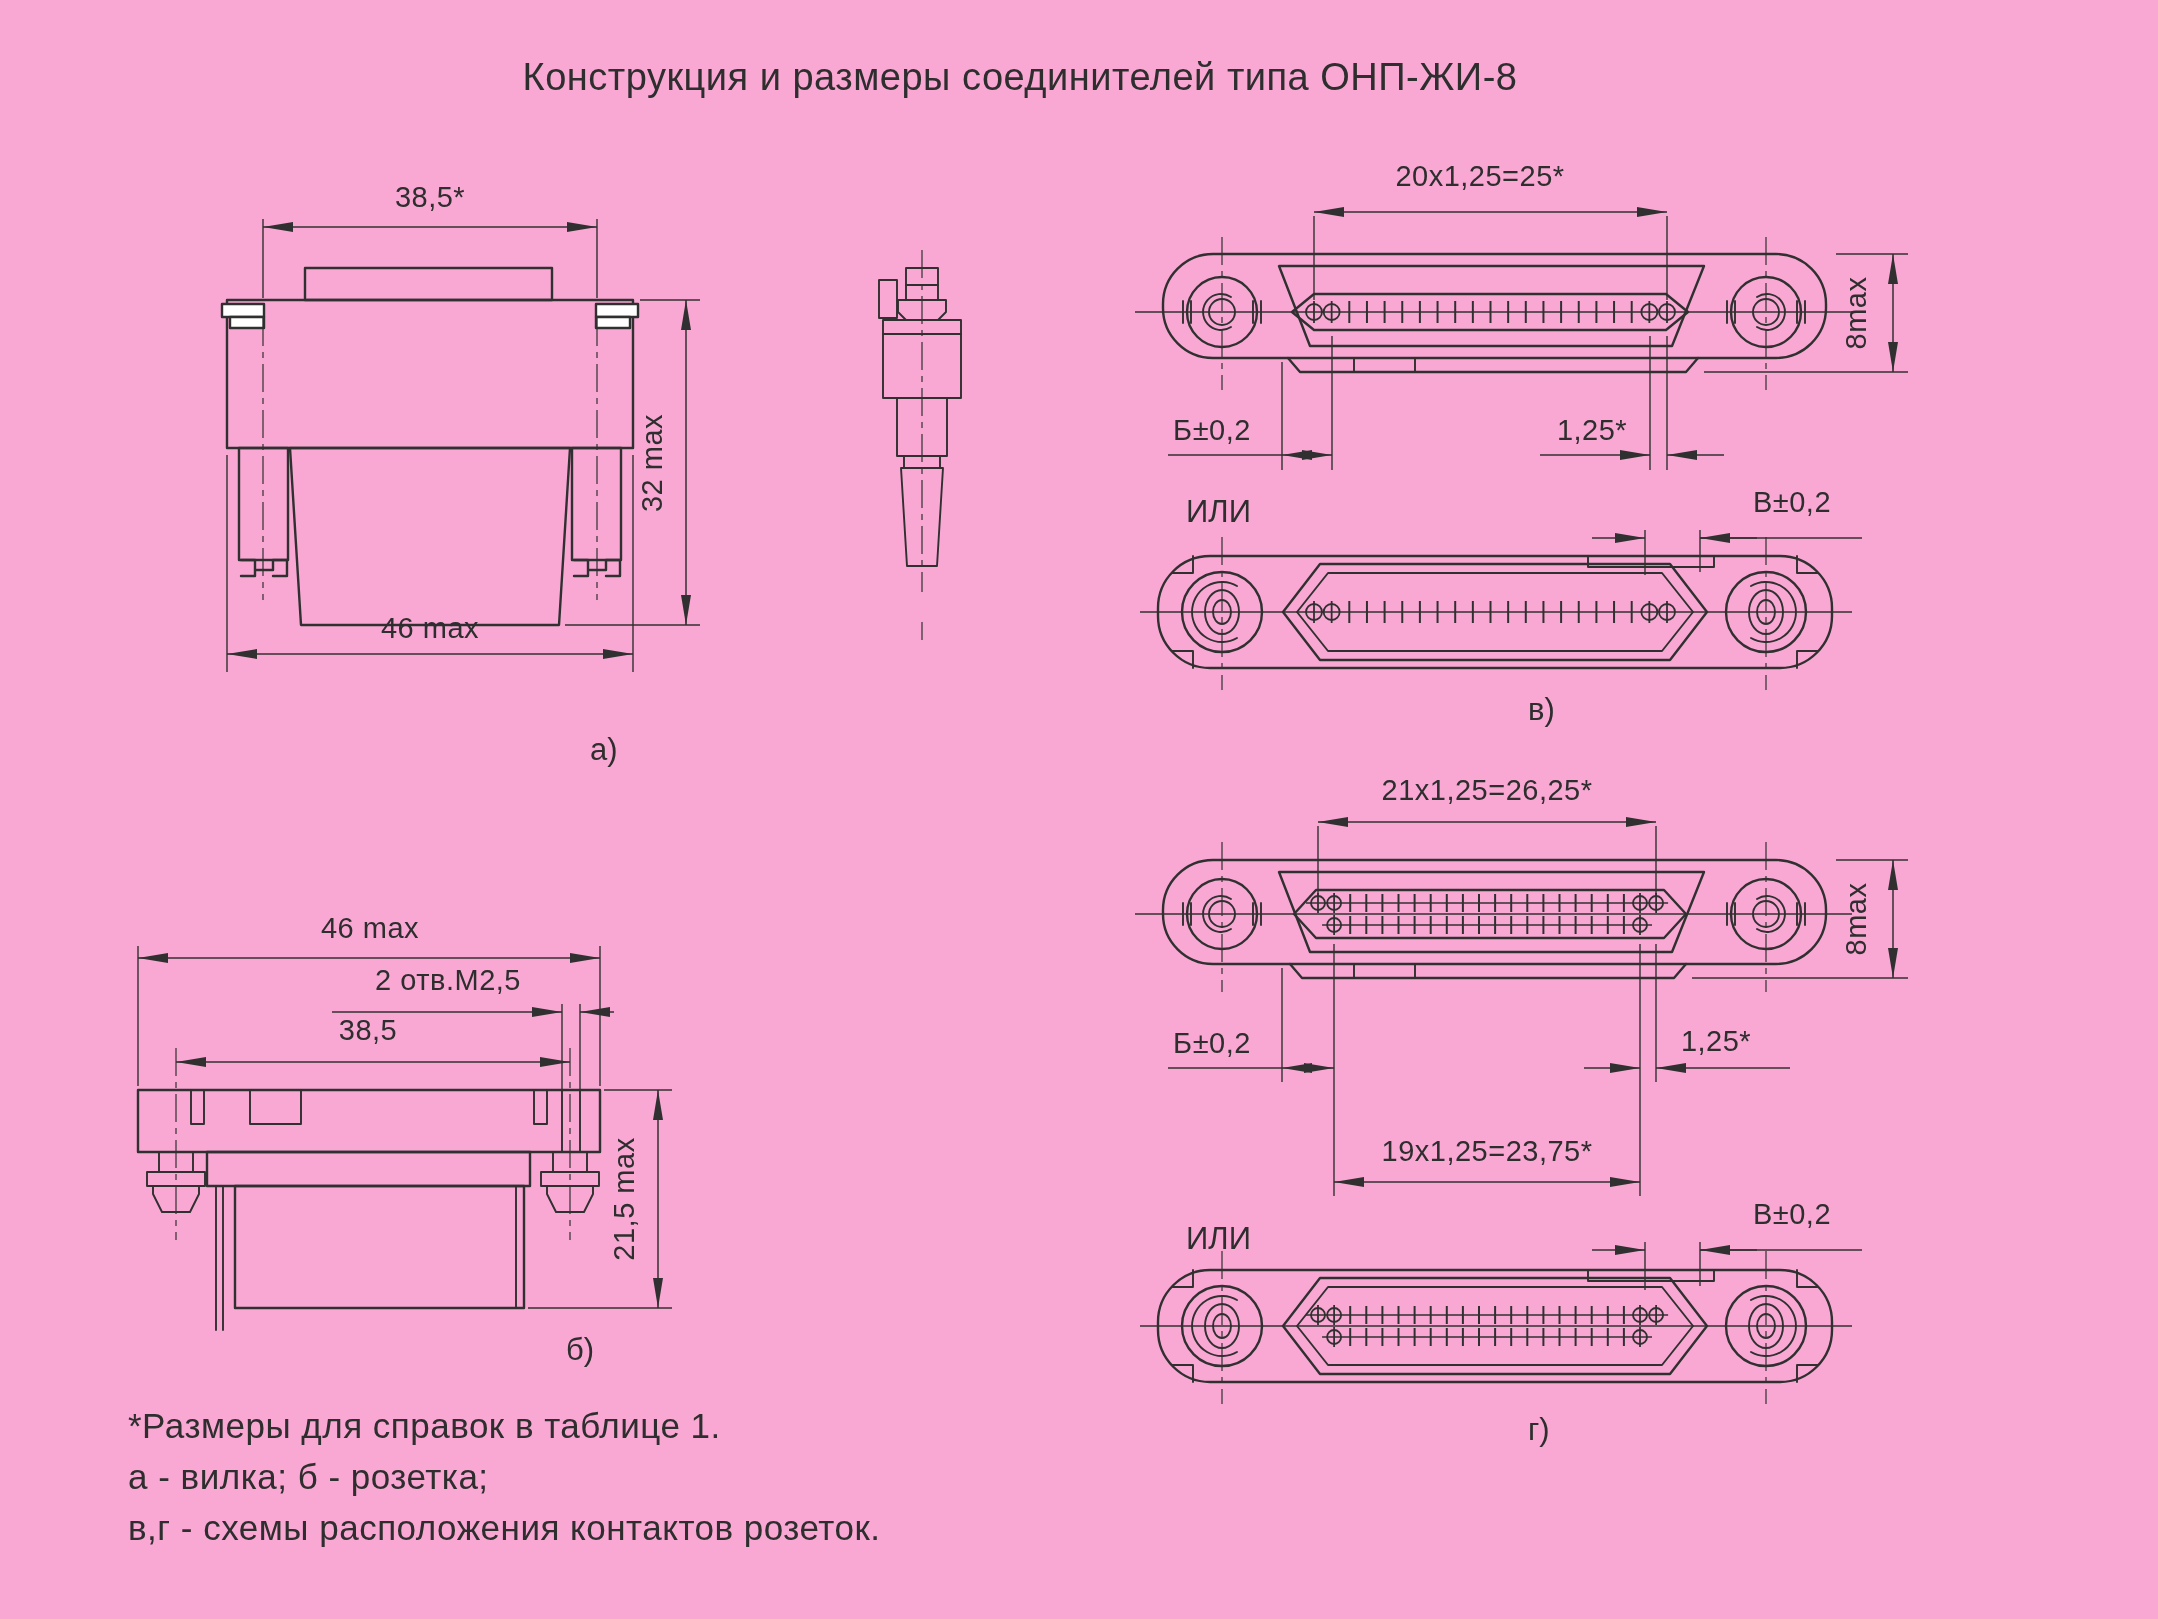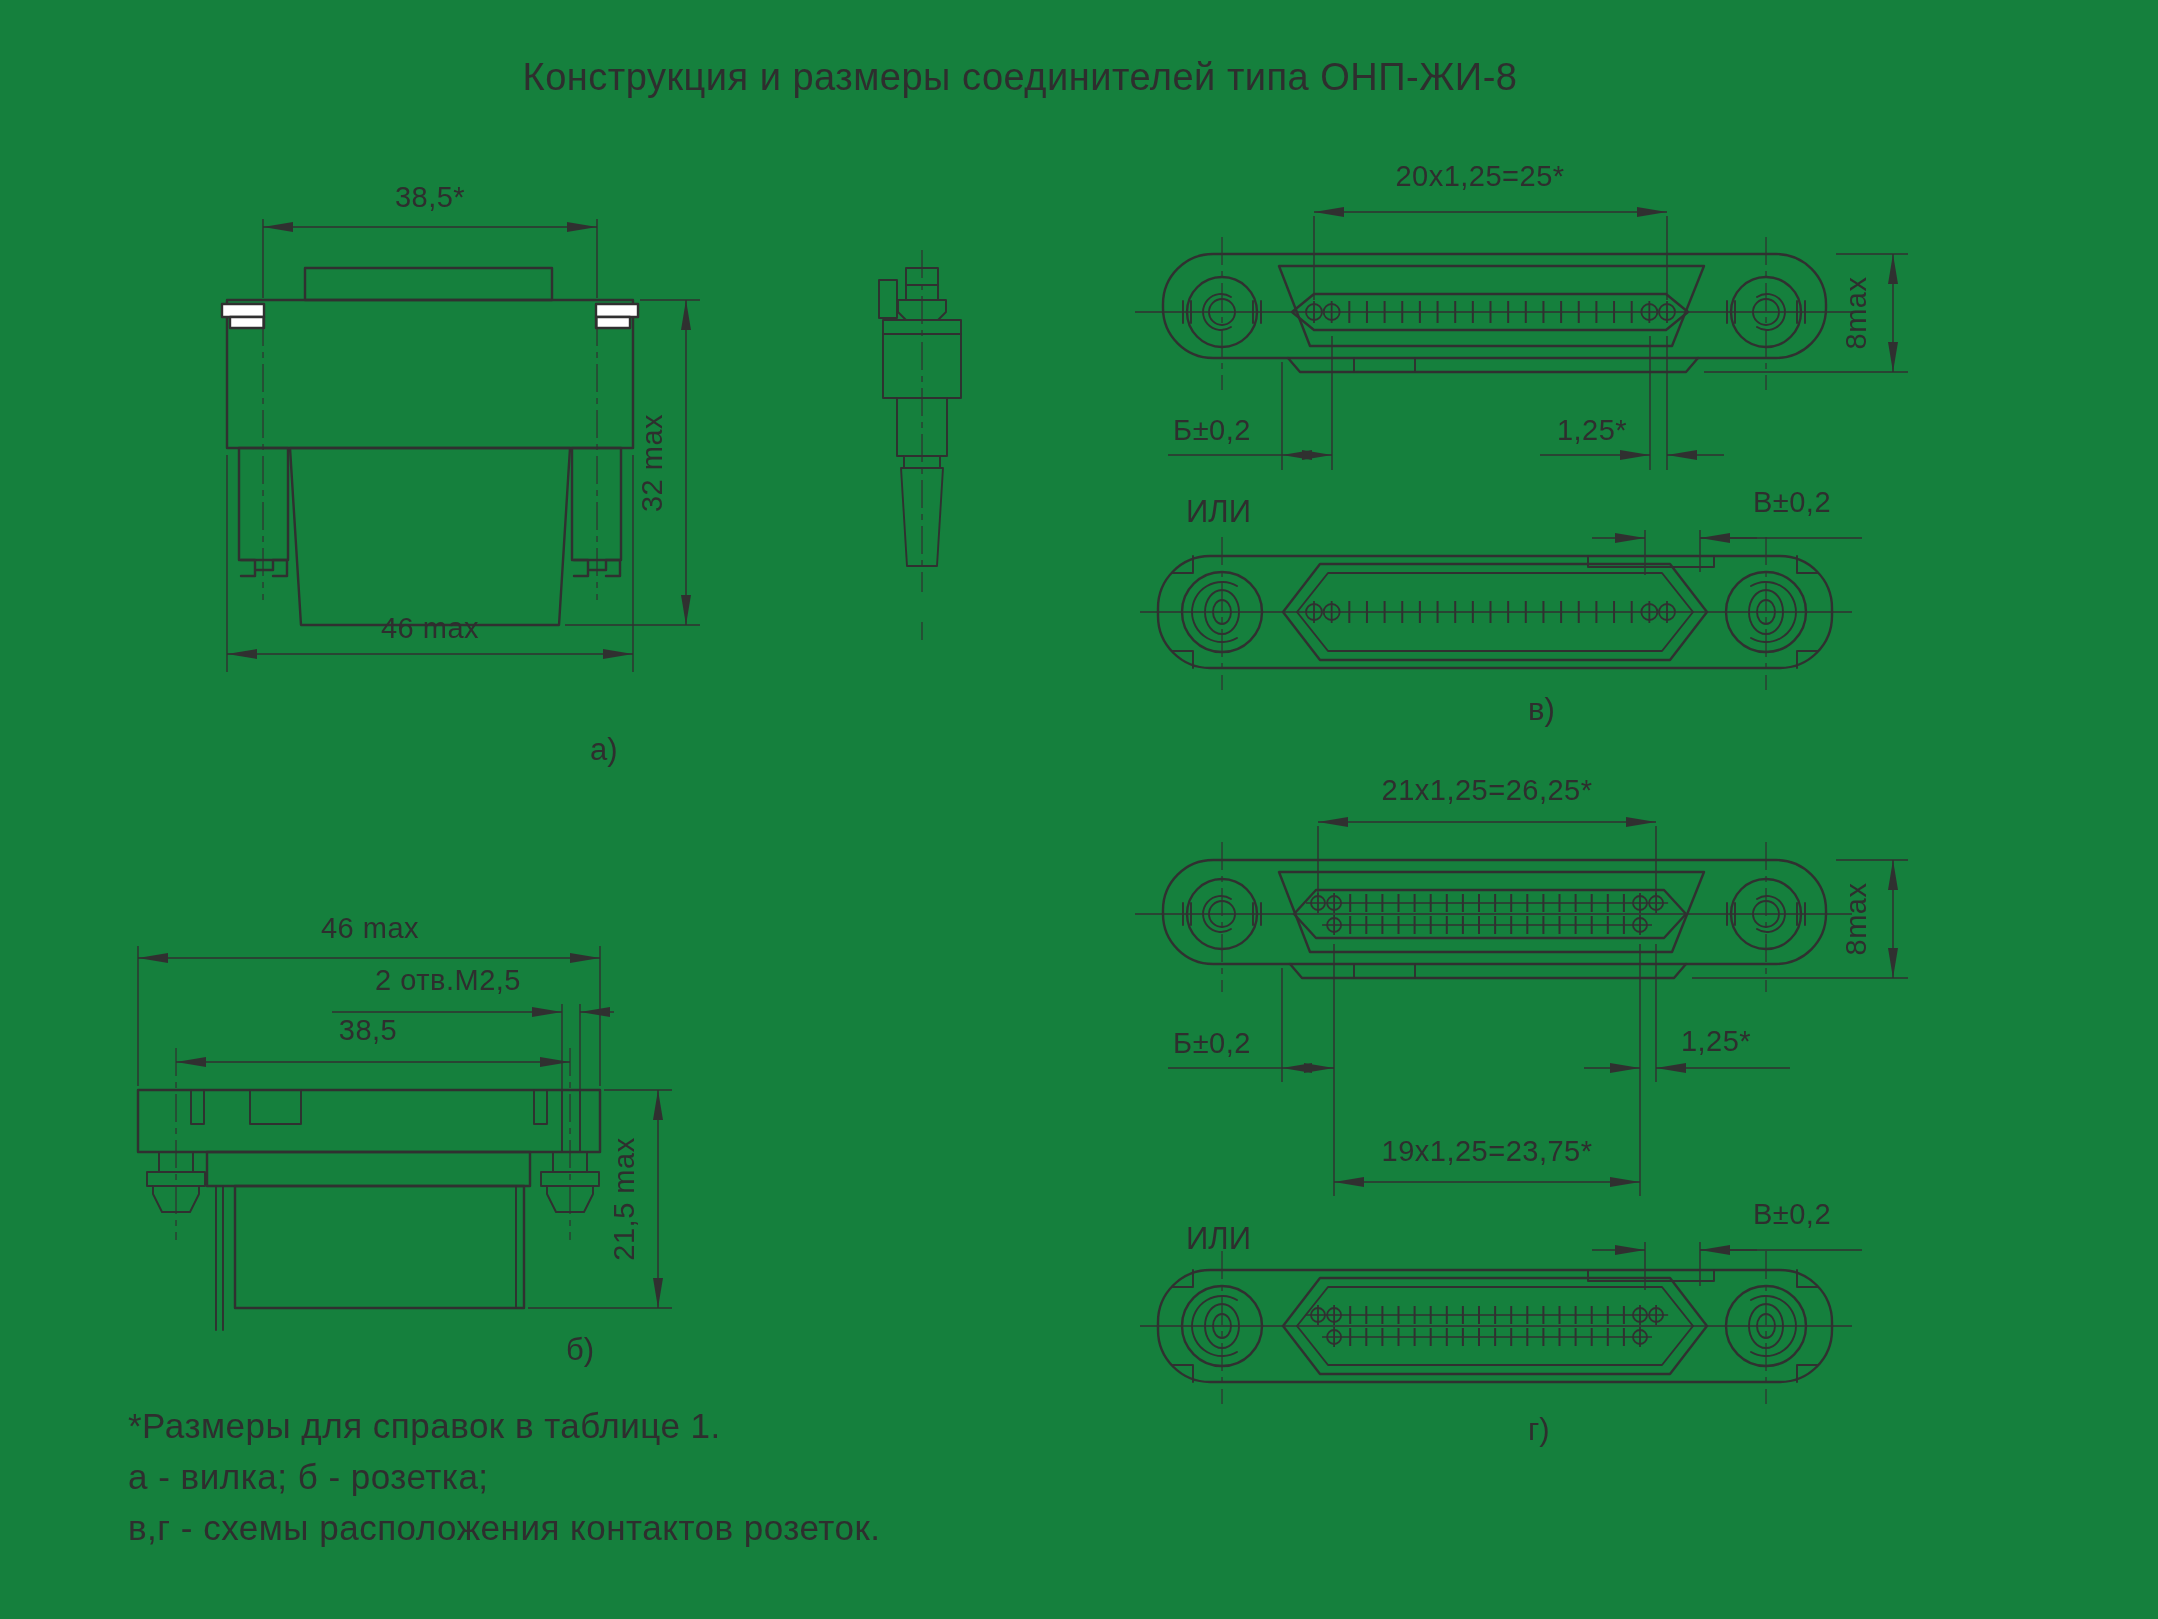--- a/index.html
+++ b/index.html
@@ -1,16 +1,16 @@
 <!DOCTYPE html>
 <html><head>
 <meta charset="utf-8">
 <style>
   html,body{margin:0;padding:0;background:#fff;}
-  .page{position:relative;width:2158px;height:1619px;background:#15803d;overflow:hidden;
+  .page{position:relative;width:2158px;height:1619px;background:#f9a8d4;overflow:hidden;
         font-family:"Liberation Sans",sans-serif;}
   svg{position:absolute;left:0;top:0;}
   .ol  {fill:none;stroke:#303030;stroke-width:2.4;stroke-linejoin:round;stroke-linecap:round;}
   .olw {fill:#ffffff;stroke:#303030;stroke-width:2.4;stroke-linejoin:round;}
   .ol2 {fill:none;stroke:#303030;stroke-width:1.9;stroke-linejoin:round;stroke-linecap:round;}
   .thin{fill:none;stroke:#303030;stroke-width:1.4;}
   .dim {fill:none;stroke:#303030;stroke-width:1.5;}
   .cl  {fill:none;stroke:#303030;stroke-width:1.2;stroke-dasharray:28 6 6 6;}
   .txt {font-size:29px;fill:#2e2e2e;letter-spacing:.5px;}
   .lbl {font-size:31px;fill:#2e2e2e;}

